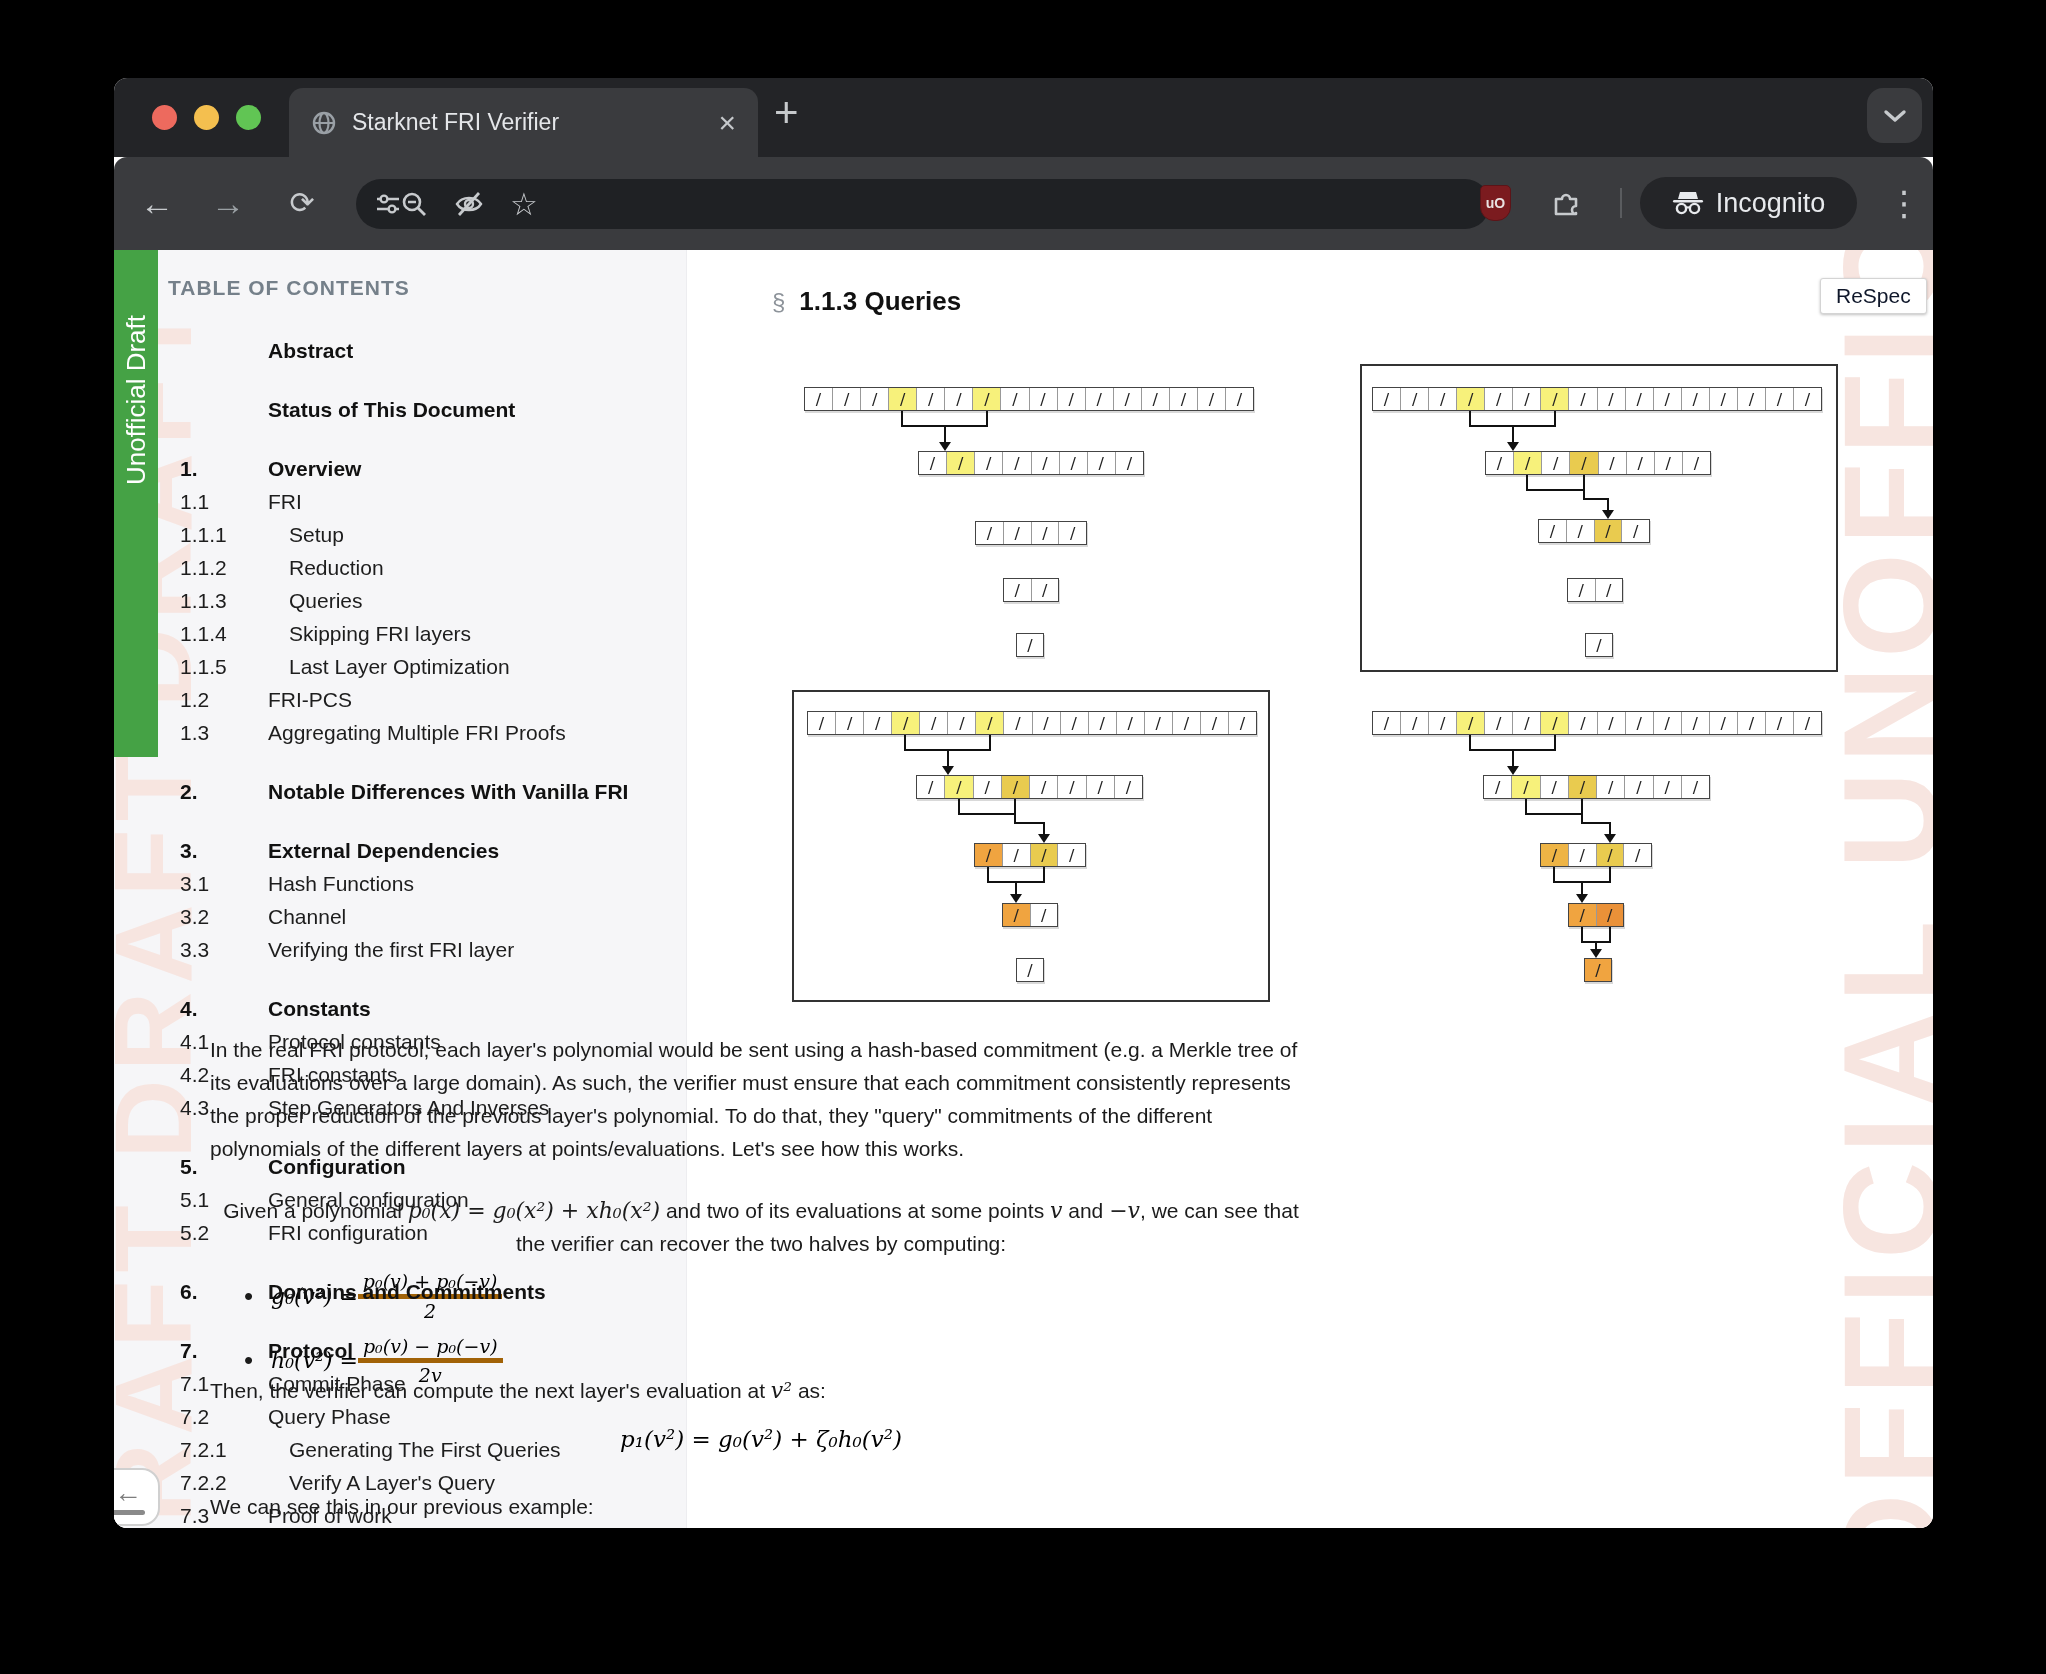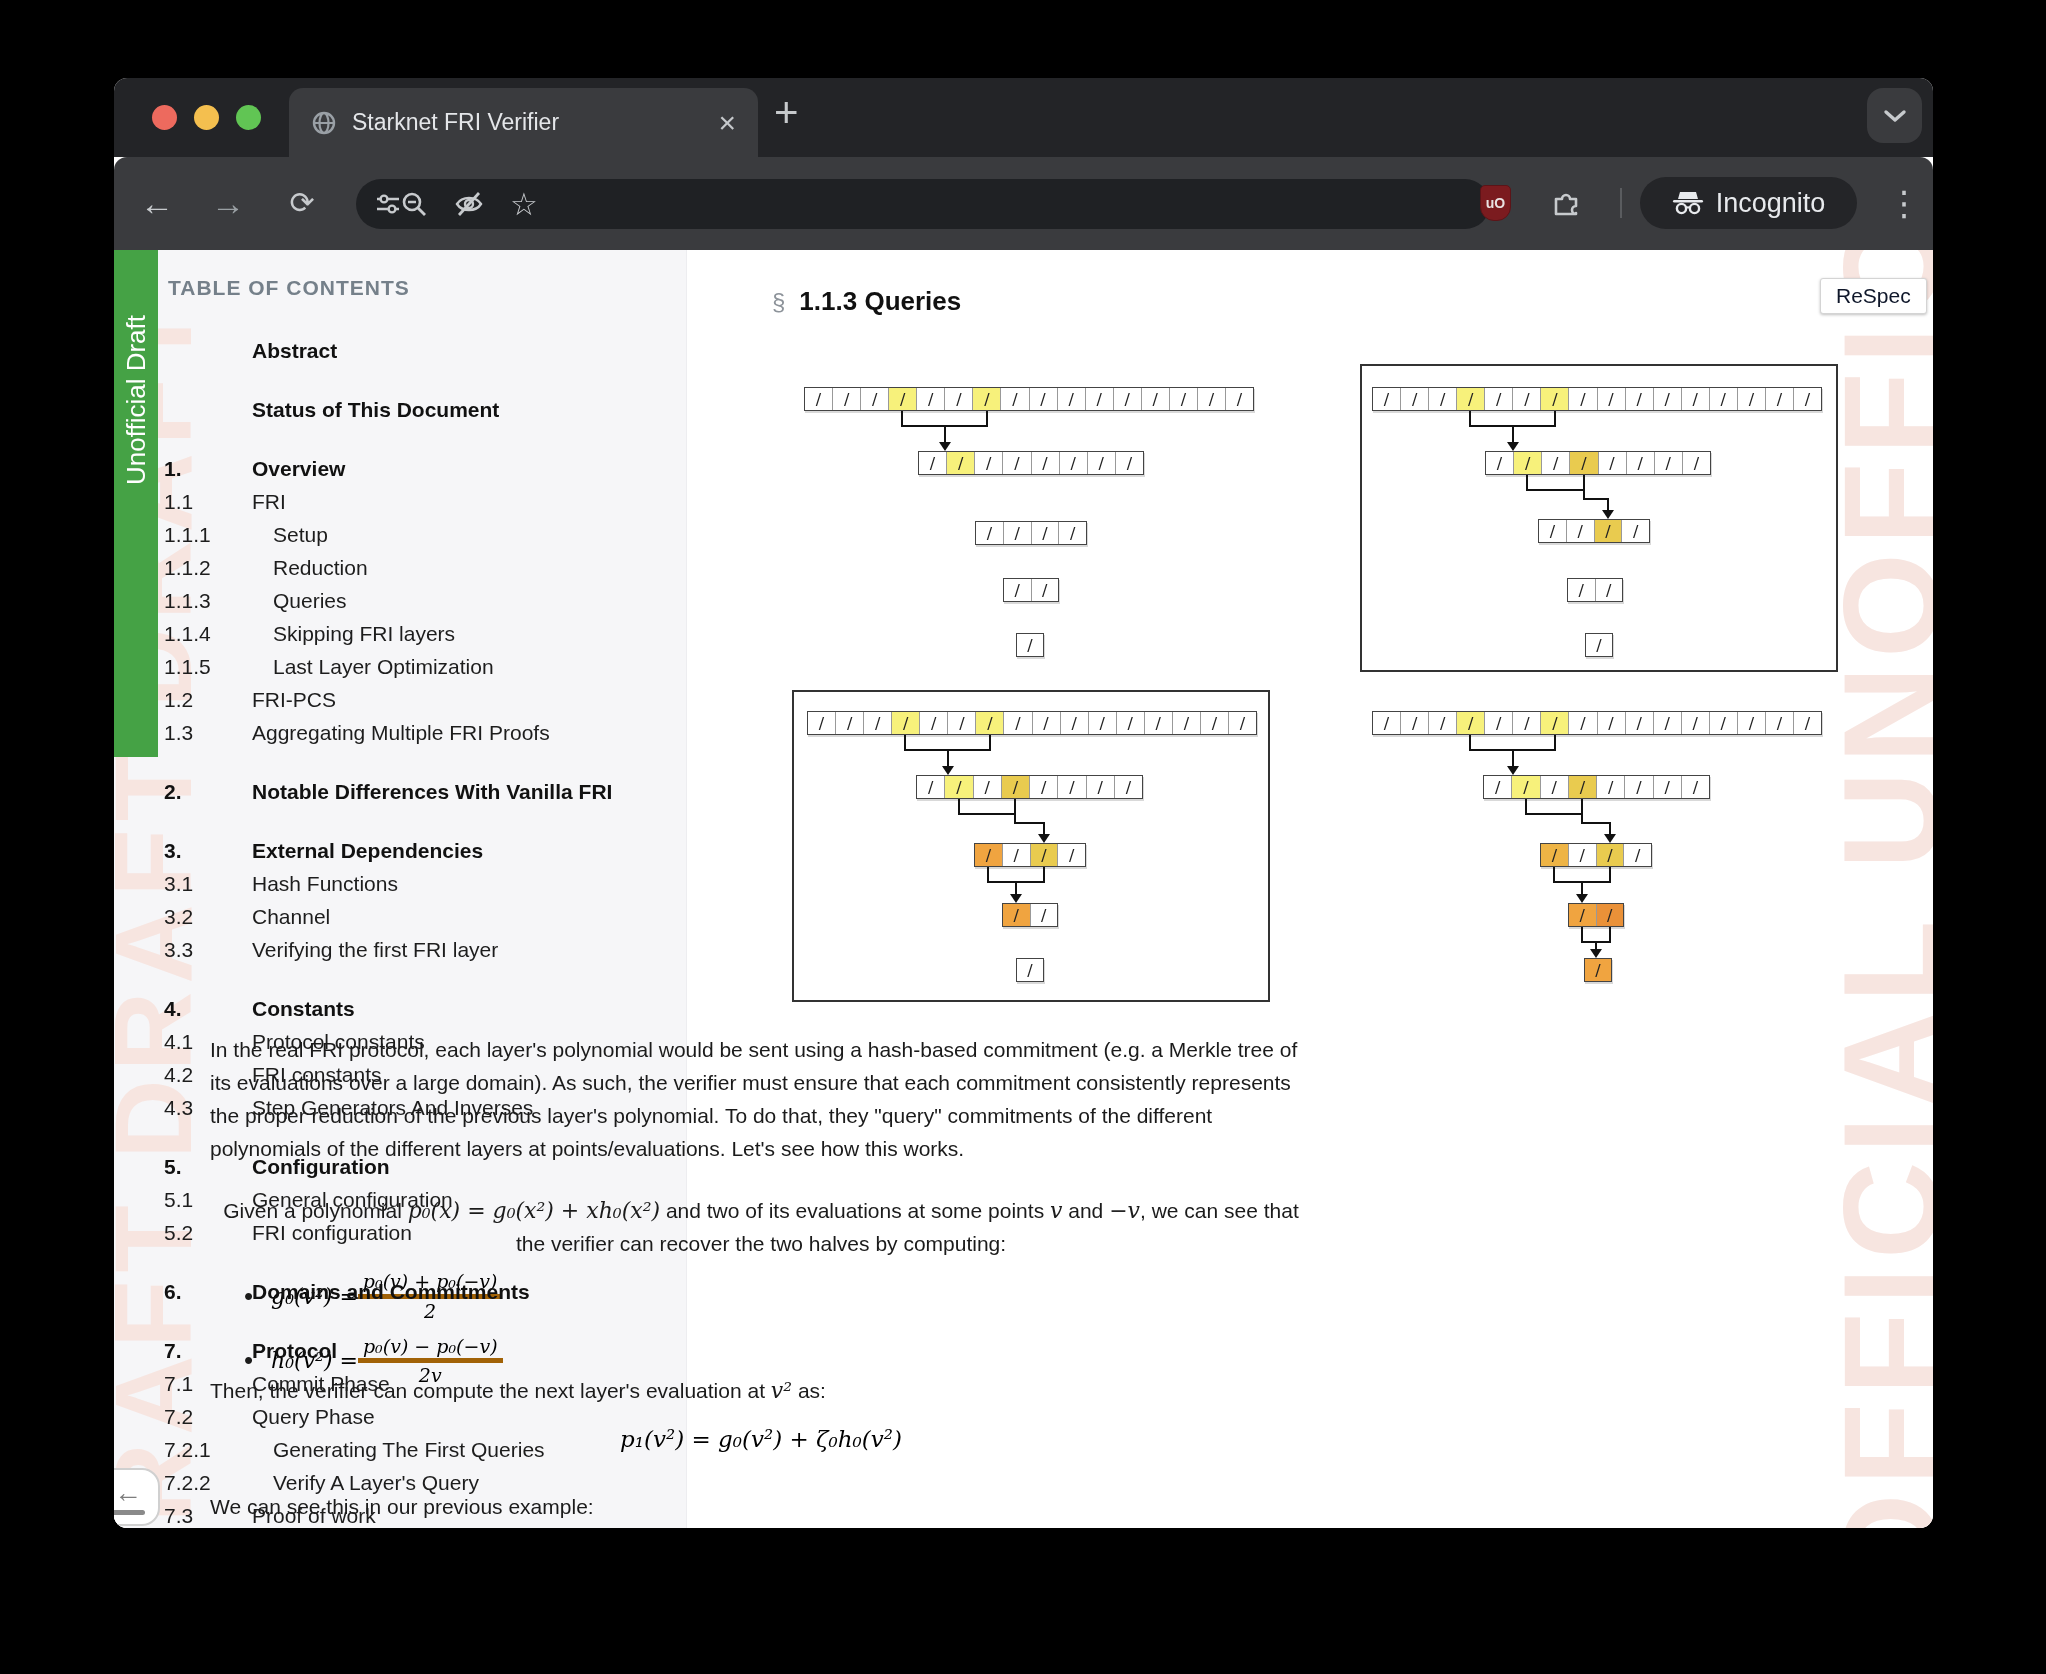--- a/index.html
+++ b/index.html
@@ -37,21 +37,21 @@
   .page { position:absolute; top:172px; left:0; width:1819px; height:1278px; background:#fff; overflow:hidden; }
 
   .wm { position:absolute; writing-mode:vertical-rl; transform:rotate(180deg); font-weight:bold; color:#f7e5e0; letter-spacing:8px; white-space:nowrap; z-index:1; pointer-events:none; }
   .wm-left { left:-25px; top:-40px; width:129px; font-size:110px; height:1400px; }
   .wm-right { left:1700px; top:-700px; width:150px; font-size:135px; height:3200px; }
 
   .toc-panel { position:absolute; left:0; top:0; width:573px; height:1278px; background:#f6f6f8; border-right:1px solid #ededf0; z-index:0; }
   .greenbar { position:absolute; left:0; top:0; width:44px; height:507px; background:#45a245; z-index:2; }
   .greenbar-text { position:absolute; left:0; top:40px; width:44px; height:220px; display:flex; align-items:center; justify-content:center; writing-mode:vertical-rl; transform:rotate(180deg); color:#fff; font-size:26px; white-space:nowrap; }
   .toc-header { position:absolute; left:54px; top:26px; font-size:21px; font-weight:bold; letter-spacing:1px; color:#75808a; z-index:3; }
-  .toc-list { position:absolute; left:50px; top:84px; right:26px; z-index:3; }
+  .toc-list { position:absolute; left:66px; top:84px; right:26px; z-index:3; }
   .toc-row { display:flex; height:33px; align-items:center; font-size:21px; color:#1d1d1d; cursor:pointer; }
   .toc-row.gap { margin-top:26px; }
   .toc-row.bold { font-weight:bold; color:#111; }
   .toc-num { flex:0 0 88px; }
   .lvl3 .toc-label { padding-left:21px; }
 
   .content { position:absolute; left:573px; top:0; width:1246px; height:1278px; z-index:2; }
   .heading { position:absolute; left:85px; top:36px; display:flex; align-items:baseline; gap:14px; }
   .sec-mark { color:#8d939a; font-size:24px; }
   .heading-text { font-size:26px; font-weight:bold; color:#111; }

